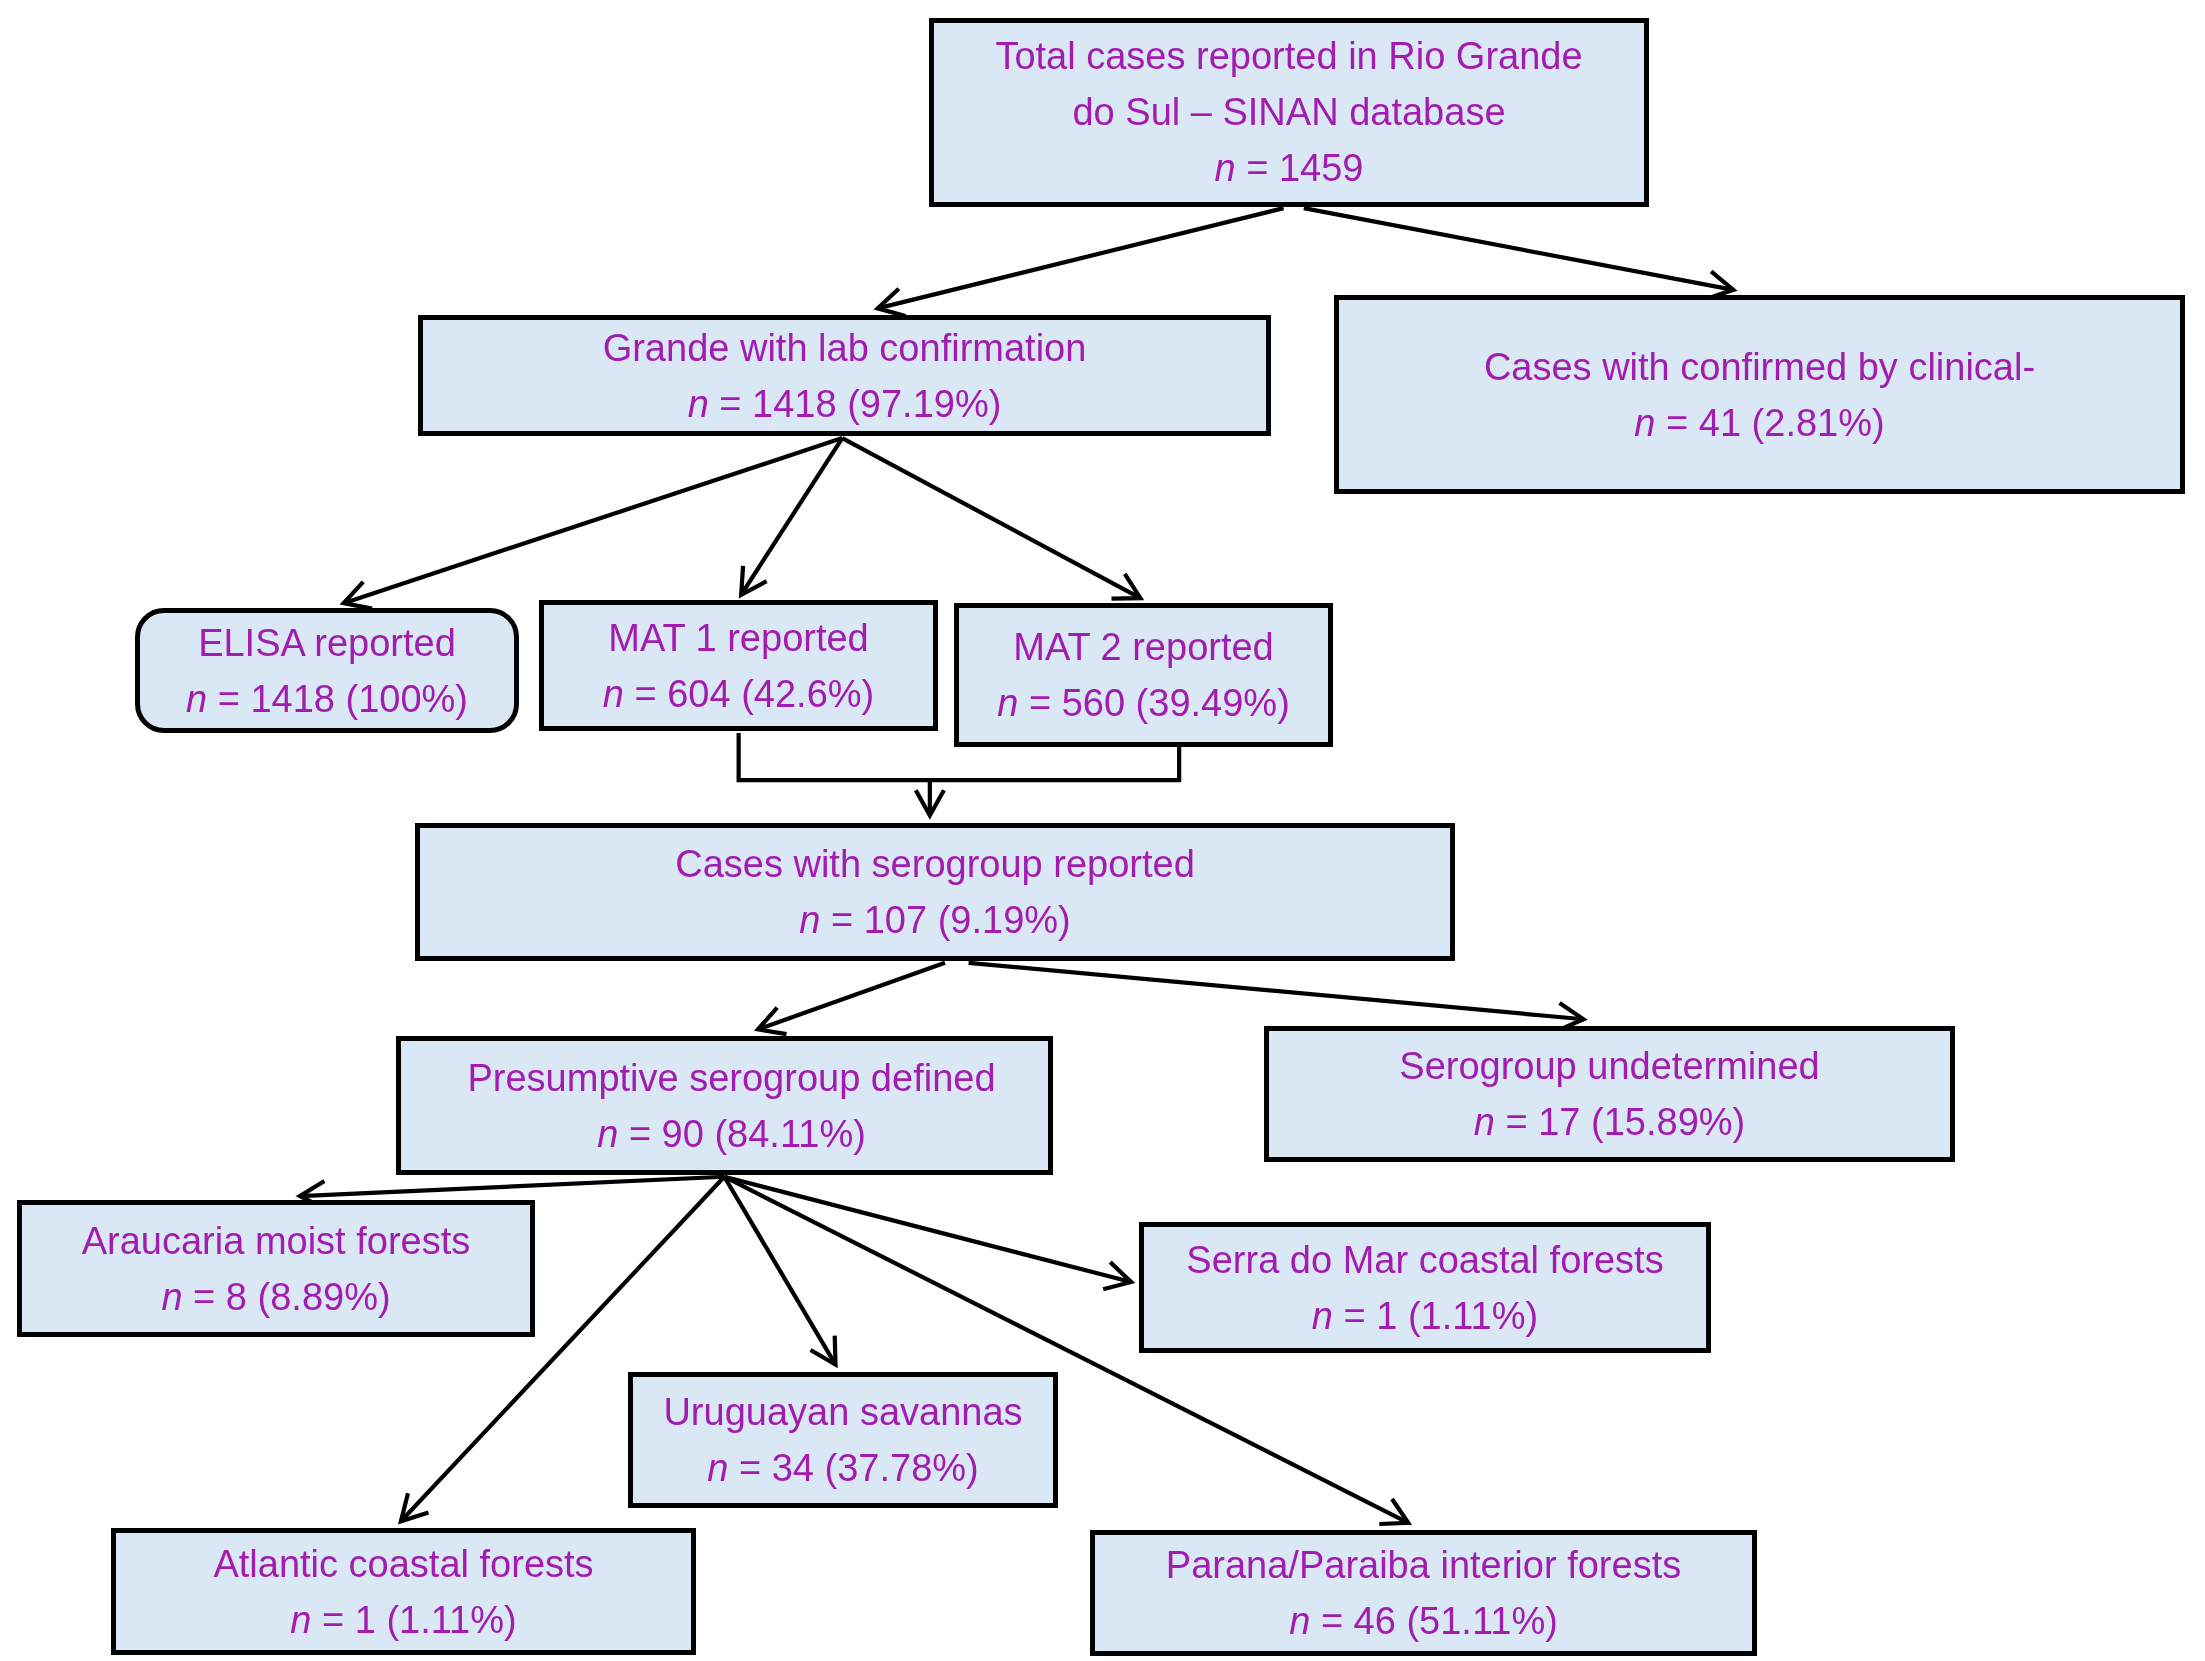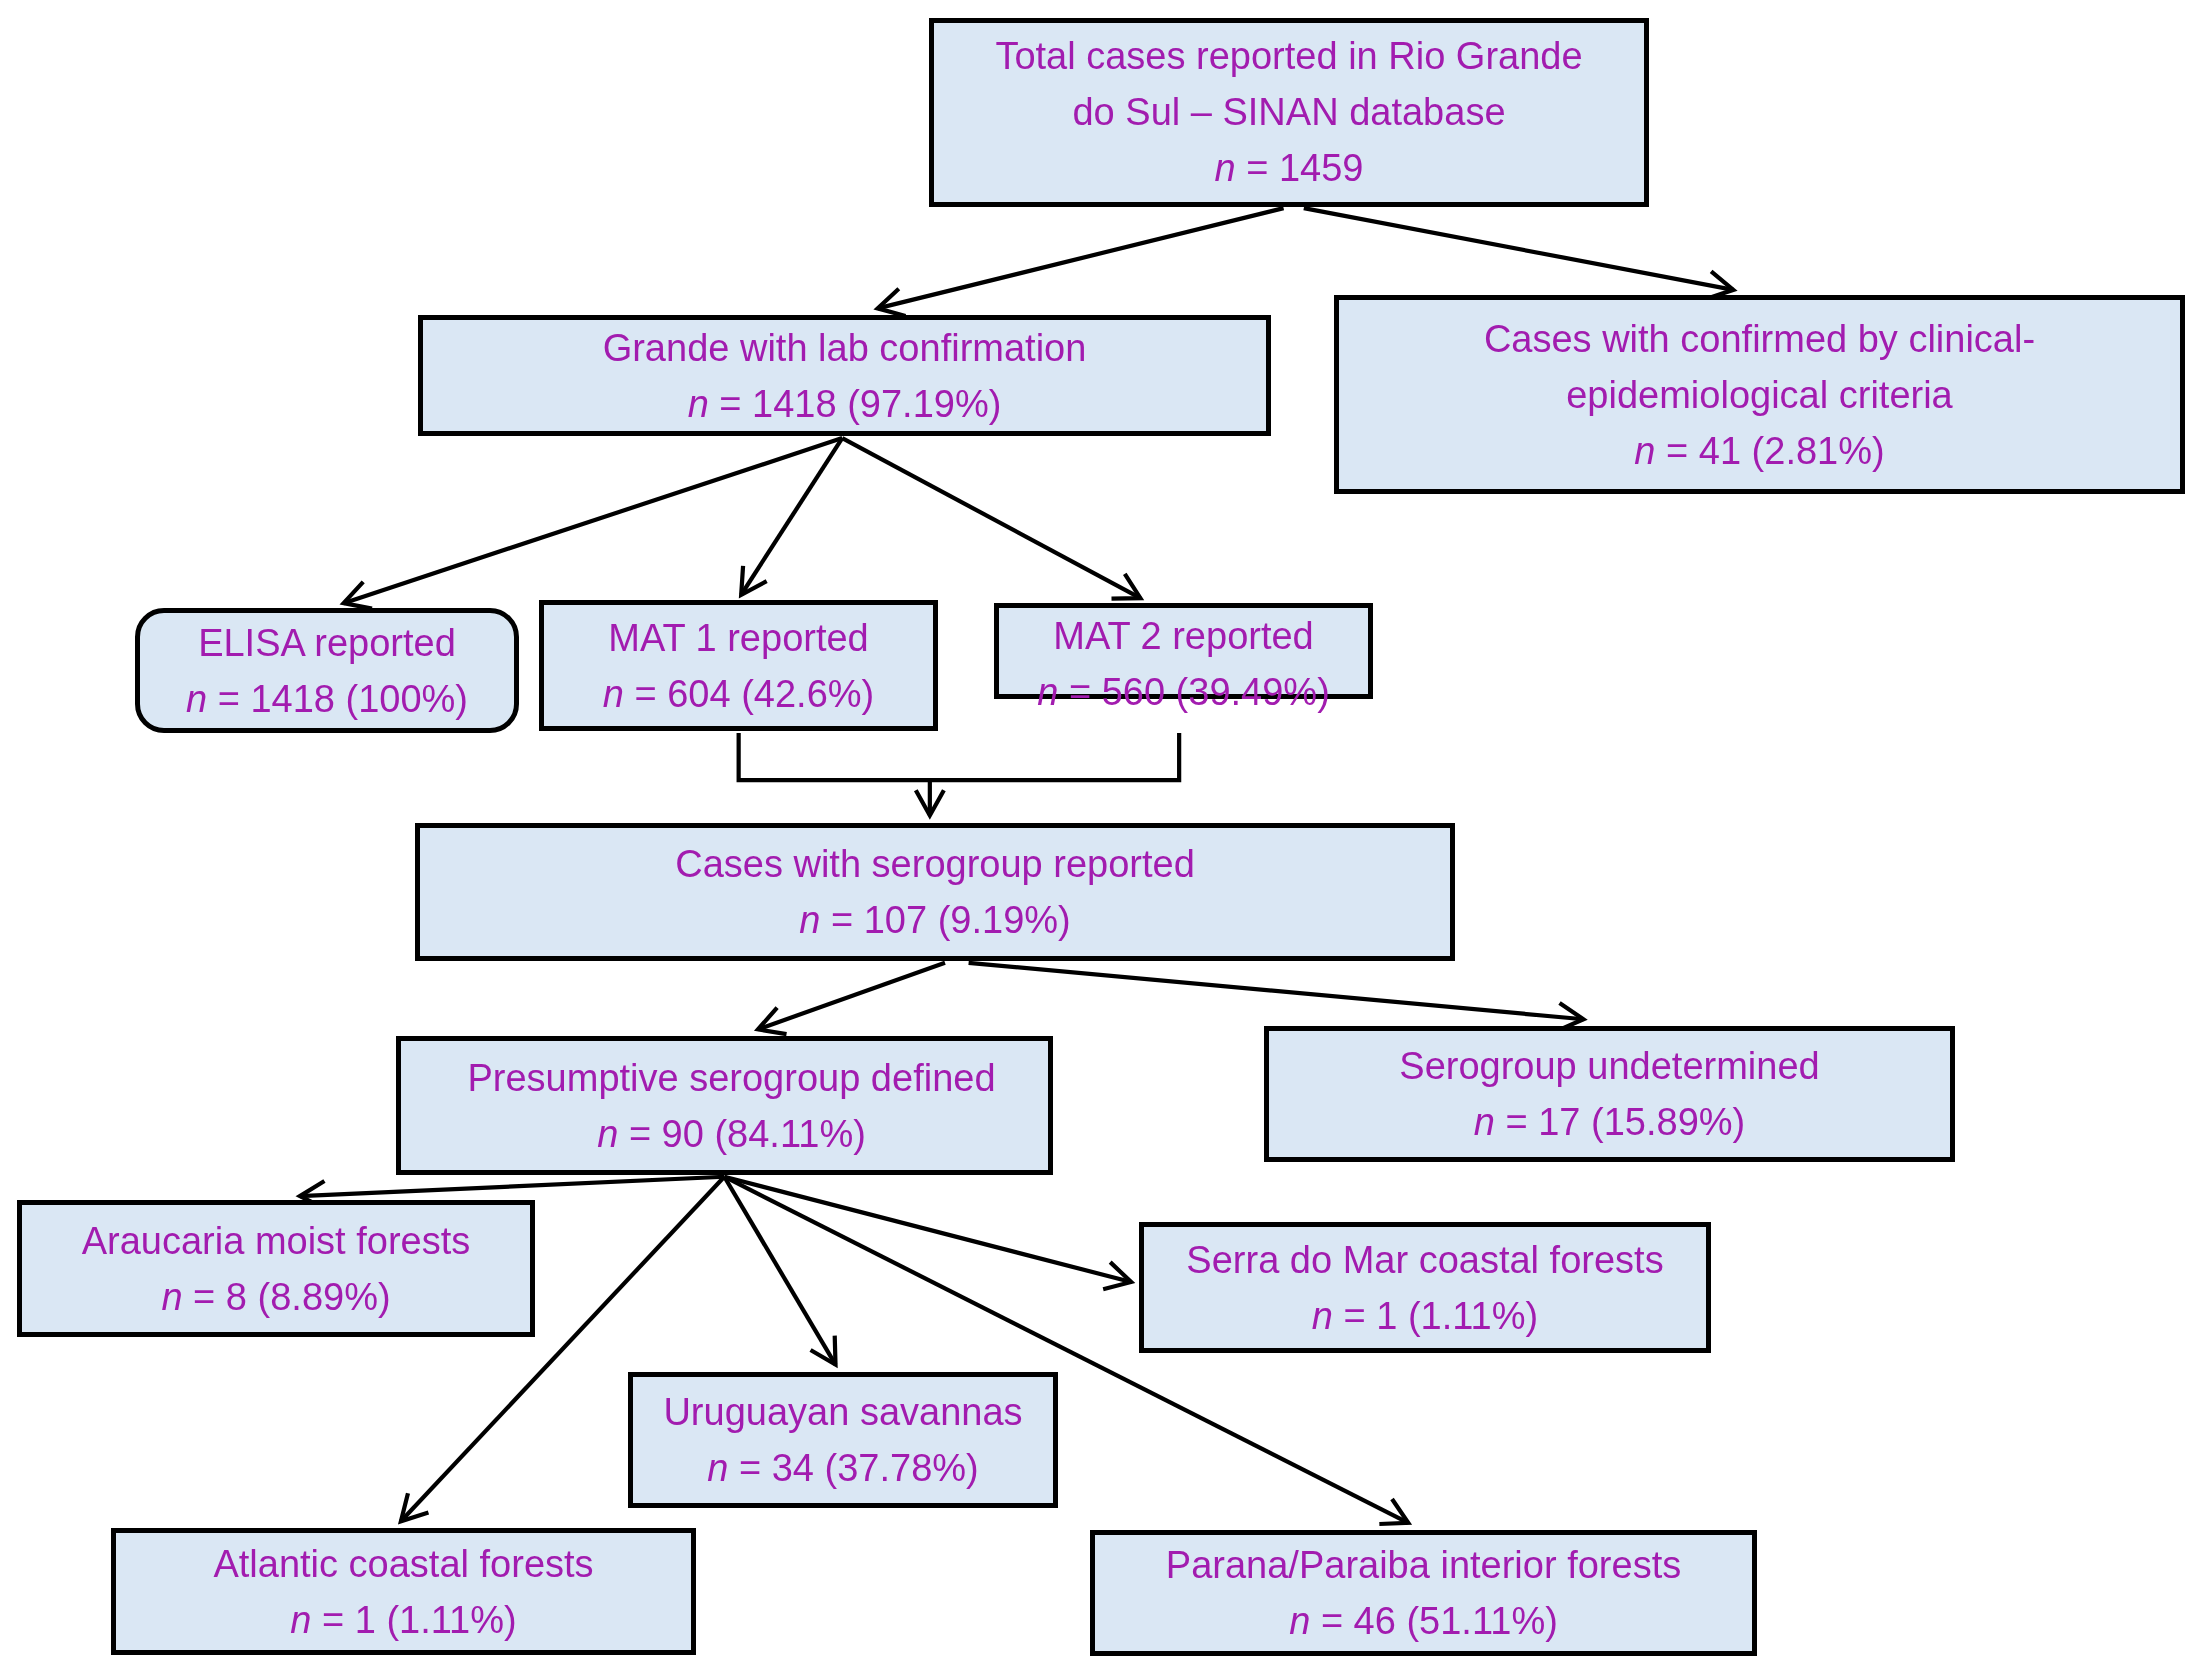--- a/index.html
+++ b/index.html
@@ -32,21 +32,21 @@
     line-height: 56px;
   }
   .bl { white-space: nowrap; }
   .stat i { font-style: italic; }
 
   #b-total        { left: 929px; top: 17.7px;   width: 720px;  height: 189px; }
   #b-lab          { left: 418px;  top: 315px;  width: 853px; height: 121px; }
   #b-clinical     { left: 1334px; top: 295px;  width: 851px; height: 199px; }
   #b-elisa        { left: 135px;  top: 608px;  width: 384px;  height: 125px; border-radius: 29px; }
   #b-mat1         { left: 539px;  top: 600px;  width: 399px;  height: 131px; }
-  #b-mat2         { left: 994px; top: 603px;  width: 379px;  height: 96px; justify-content: space-between; }
+  #b-mat2         { left: 954px; top: 603px;  width: 379px;  height: 144px; }
   #b-serogroup    { left: 415px;  top: 823px;  width: 1040px; height: 138px; }
   #b-presumptive  { left: 396px;  top: 1036px; width: 657px;  height: 139px; padding-left: 14px; }
   #b-undetermined { left: 1264px; top: 1026px; width: 691px;  height: 136px; }
   #b-araucaria    { left: 17px;   top: 1200px; width: 518px;  height: 137px; }
   #b-serra        { left: 1139px; top: 1222px; width: 572px;  height: 131px; }
   #b-uruguayan    { left: 628px;  top: 1372px; width: 430px;  height: 136px; }
   #b-atlantic     { left: 111px;  top: 1528px; width: 585px;  height: 127px; }
   #b-parana       { left: 1090px; top: 1530px; width: 667px;  height: 126px; }
 </style>
 </head>
@@ -84,21 +84,20 @@
     <div class="bl stat"><i>n</i> <span>= 1459</span></div>
   </div>
 
   <div class="box" id="b-lab">
     <div class="bl">Grande with lab confirmation</div>
     <div class="bl stat"><i>n</i> <span>= 1418 (97.19%)</span></div>
   </div>
 
   <div class="box" id="b-clinical">
     <div class="bl">Cases with confirmed by clinical-</div>
-    <div class="bl">epidemiological criteria</div>
     <div class="bl stat"><i>n</i> <span>= 41 (2.81%)</span></div>
   </div>
 
   <div class="box" id="b-elisa">
     <div class="bl">ELISA reported</div>
     <div class="bl stat"><i>n</i> <span>= 1418 (100%)</span></div>
   </div>
 
   <div class="box" id="b-mat1">
     <div class="bl">MAT 1 reported</div>

